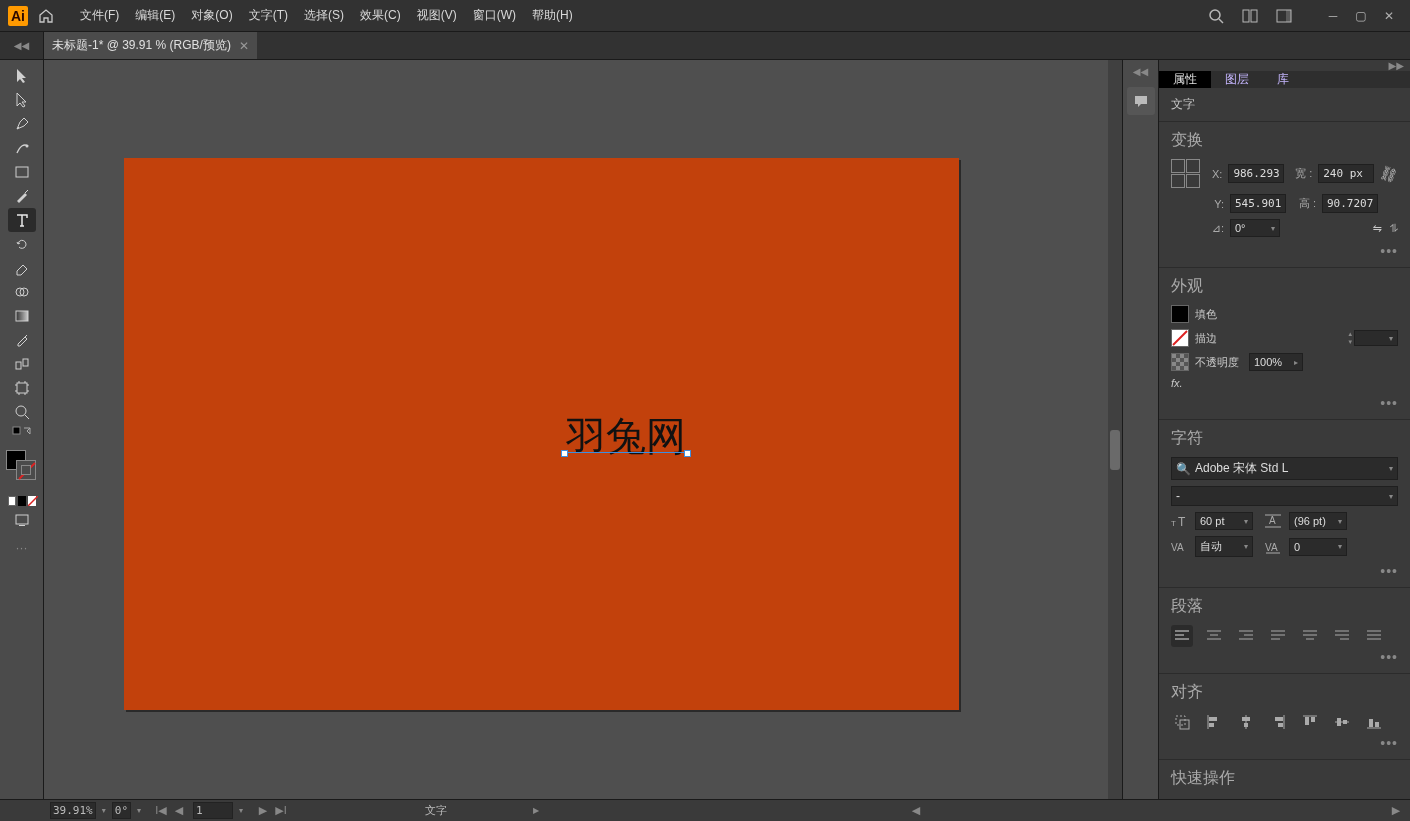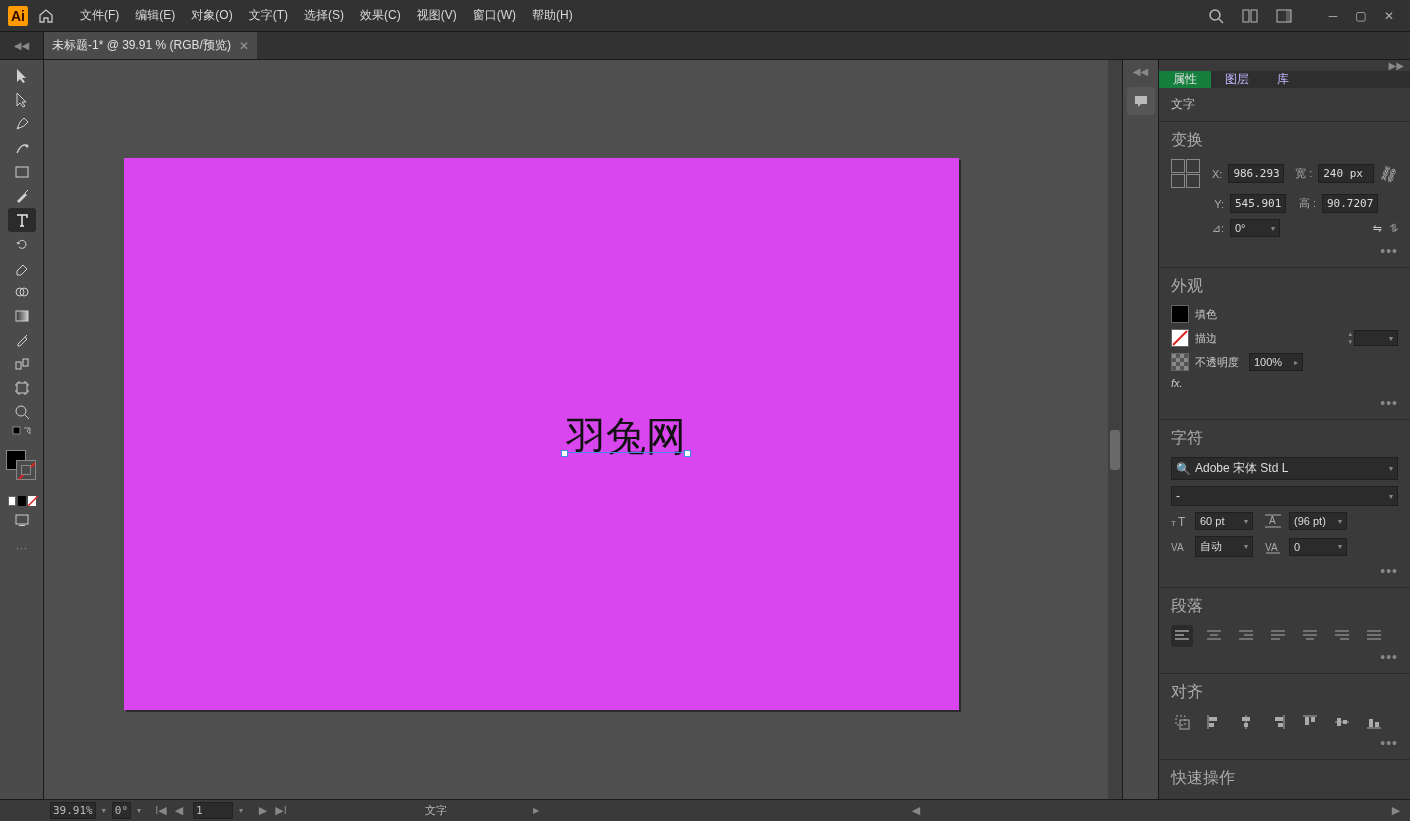--- a/index.html
+++ b/index.html
@@ -17,35 +17,35 @@
 .doctab .close { color:#999; }
 .main { display:flex; height: calc(821px - 32px - 28px - 22px); }
 .toolbar { width:44px; background:#4b4b4b; display:flex; flex-direction:column; align-items:center; padding-top:4px; gap:0; border-right:1px solid #1a1a1a;}
 .tool { width:28px; height:24px; display:flex; align-items:center; justify-content:center; border-radius:3px; color:#d0d0d0;}
 .tool.active { background:#2b2b2b; }
 .swatches { margin-top:6px; position:relative; height:48px; width:36px;}
 .sw-fill { position:absolute; top:4px; left:2px; width:20px; height:20px; background:#000; border:1px solid #888;}
 .sw-stroke { position:absolute; top:14px; left:12px; width:20px; height:20px; background:#4b4b4b; border:1px solid #888;}
 .sw-stroke::after { content:""; position:absolute; inset:4px; background:#4b4b4b; border:1px solid #888;}
 .canvaswrap { flex:1; background:#4f4f4f; position:relative; overflow:hidden; }
-.artboard { position:absolute; left:80px; top:98px; width:835px; height:552px; background:#d946ef; box-shadow:2px 2px 0 #2a2a2a;}
+.artboard { position:absolute; left:80px; top:98px; width:835px; height:552px; background:#c2410c; box-shadow:2px 2px 0 #2a2a2a;}
 .artboard-text { position:absolute; left:442px; top:251px; font-family: "SimSun","宋体",serif; font-size:40px; color:#111; }
 .artboard-sel { position:absolute; left:440px; top:294px; width:124px; border-top:1px solid #3d8ee0;}
 .artboard-sel::before,.artboard-sel::after { content:""; position:absolute; top:-3px; width:5px; height:5px; background:#fff; border:1px solid #3d8ee0;}
 .artboard-sel::before { left:-3px;} .artboard-sel::after { right:-3px;}
 .vscroll { position:absolute; right:0; top:0; bottom:0; width:14px; background:#404040;}
 .vscroll-thumb { position:absolute; left:2px; right:2px; top:370px; height:40px; background:#6a6a6a; border-radius:3px;}
 .dockcol { width:36px; background:#4b4b4b; border-left:1px solid #1a1a1a; display:flex; flex-direction:column; align-items:center; padding-top:6px;}
 .dock-collapse { font-size:10px; color:#888; margin-bottom:10px;}
 .dockbtn { width:28px; height:28px; background:#565656; border-radius:3px; display:flex; align-items:center; justify-content:center;}
 .panel { width:252px; background:#3a3a3a; border-left:1px solid #1a1a1a; display:flex; flex-direction:column; overflow:hidden;}
 .panel-collapse { height:12px; text-align:right; padding-right:6px; color:#888; font-size:10px; background:#3a3a3a;}
 .panel-tabs { display:flex; height:28px; background:#2e2e2e; align-items:stretch;}
 .ptab { padding:0 14px; display:flex; align-items:center; color:#c4b5fd;}
-.ptab.active { background:#15803d; color:#e0e0e0;}
+.ptab.active { background:#000000; color:#e0e0e0;}
 .psection { padding:8px 12px; border-bottom:1px solid #2b2b2b;}
 .psection-title { color:#aaa; margin-bottom:8px; font-size:16px;}
 .row { display:flex; align-items:center; gap:6px; margin-bottom:6px; font-size:11px;}
 .lbl { color:#aaa; width:18px; text-align:right;}
 .fld { background:#2b2b2b; border:1px solid #1f1f1f; color:#ddd; padding:2px 4px; width:56px; font-family:Consolas,monospace; font-size:11px; text-align:left;}
 .dd { background:#2b2b2b; border:1px solid #1f1f1f; color:#ddd; padding:2px 4px; display:flex; align-items:center; justify-content:space-between;}
 .tri { font-size:8px; color:#888;}
 .iconbtn { width:22px; height:22px; display:flex; align-items:center; justify-content:center; color:#bbb; border-radius:3px;}
 .swatch-mini { width:18px; height:18px; border:1px solid #666;}
 .alignrow { display:flex; gap:10px; margin-top:4px;}

